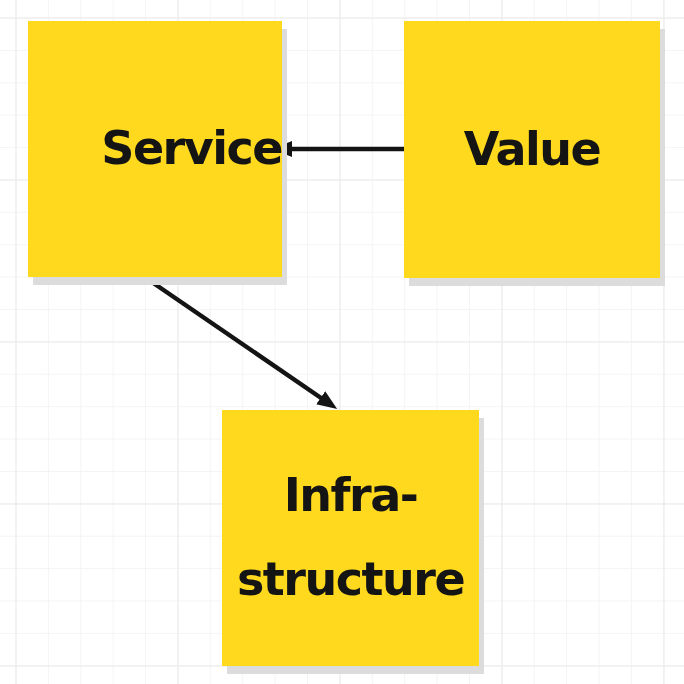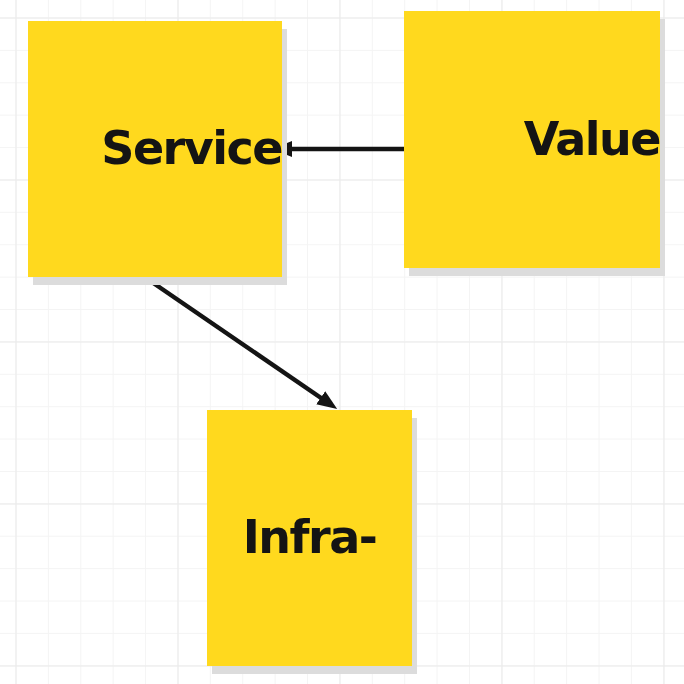--- a/index.html
+++ b/index.html
@@ -39,22 +39,22 @@
     font-weight: bold;
     font-size: 46px;
     letter-spacing: -1.5px;
     line-height: 1.82;
   }
   .note .note-label .line {
     display: block;
     white-space: nowrap;
   }
   #note-service        { left: 28px;  top: 21px;  width: 254px; height: 256px; justify-content: flex-end; }
-  #note-value-object   { left: 404px; top: 11px;  width: 256px; height: 257px; justify-content: flex-end; }
-  #note-infrastructure { left: 207px; top: 410px; width: 205px; height: 256px; }
+  #note-value-object   { left: 404px; top: 21px;  width: 256px; height: 257px; }
+  #note-infrastructure { left: 222px; top: 410px; width: 257px; height: 256px; }
   #arrows-layer {
     position: absolute;
     inset: 0;
   }
 </style>
 </head>
 <body>
 
 <div id="app">
 
@@ -78,16 +78,17 @@
 
   <div class="note" id="note-value-object">
     <div class="note-label">
       <span class="line">Value</span>
     </div>
   </div>
 
   <div class="note" id="note-infrastructure">
     <div class="note-label">
       <span class="line">Infra-</span>
+      <span class="line">structure</span>
     </div>
   </div>
 
 </div>
 
 </body></html>

